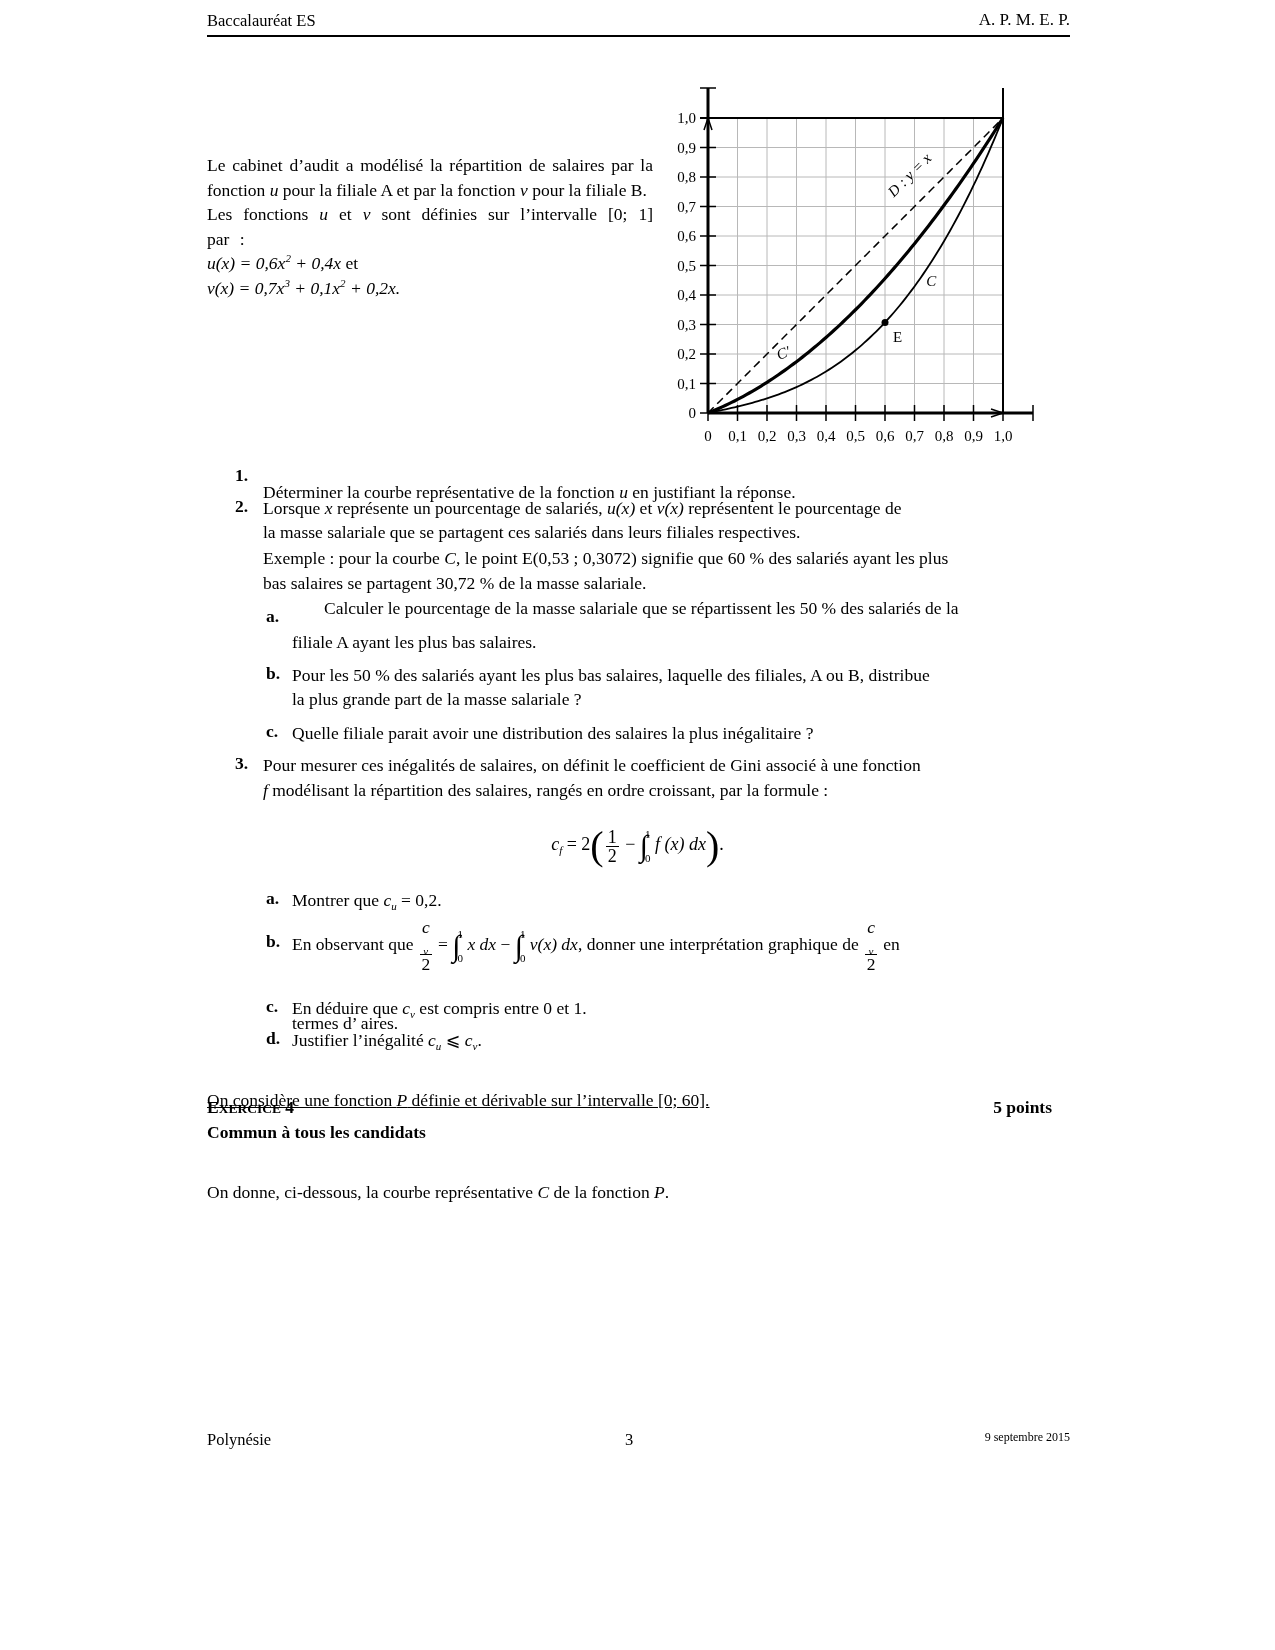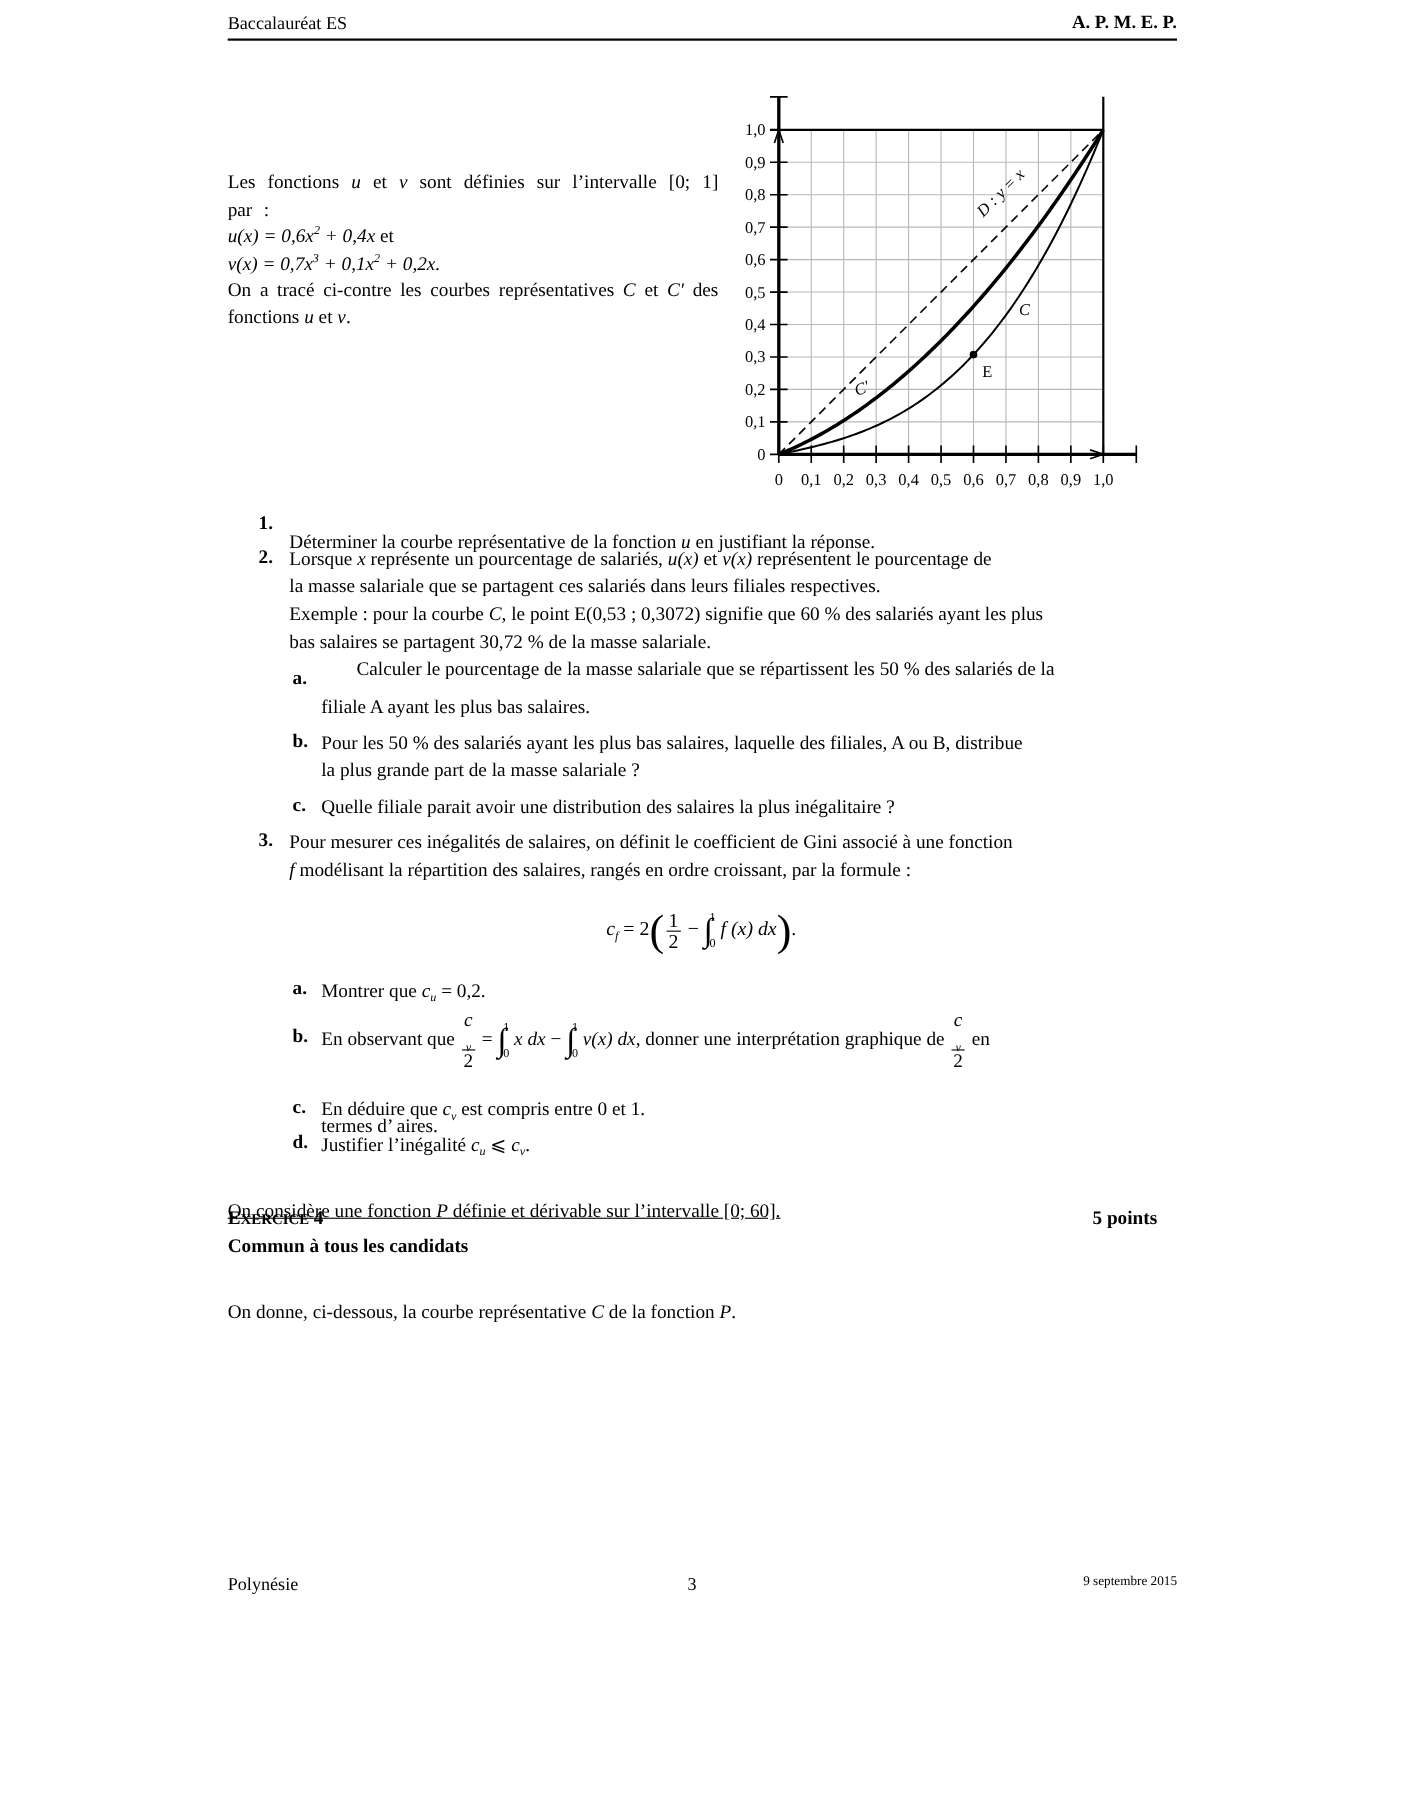--- a/index.html
+++ b/index.html
@@ -1,21 +1,21 @@
 <!DOCTYPE html>
 <html><head>
 <meta charset="utf-8">
 <style>
   html, body { margin: 0; padding: 0; background: #ffffff; }
   body { width: 1275px; height: 1650px; position: relative; overflow: hidden;
          font-family: "Liberation Serif", "DejaVu Serif", serif; color: #000; font-size: 17.5px; }
   .abs { position: absolute; }
   .i { font-style: italic; }
   #header-left { left: 207px; top: 11px; font-size: 16.5px; }
-  #header-right { right: 205px; top: 10px; font-size: 17px; font-weight: bold; margin-left: 32px; }
+  #header-right { right: 205px; top: 10px; font-size: 17px; font-weight: normal; margin-left: 32px; }
   #header-rule { left: 207px; top: 35px; width: 863px; height: 2px; background: #000; }
 
   #intro { left: 207px; top: 153px; width: 446px; line-height: 24.6px; text-align: justify; }
   #intro p { margin: 0; }
   sup { font-size: 11px; vertical-align: 7px; line-height: 0; }
   sub { font-size: 11px; vertical-align: -4px; line-height: 0; }
 
   #chart { left: 640px; top: 70px; width: 420px; height: 385px; }
   #chart text { font-family: "Liberation Serif", "DejaVu Serif", serif; font-size: 15px; }
 
@@ -46,24 +46,24 @@
   #footer-right { right: 205px; top: 1430px; font-size: 12px; }
 </style>
 </head>
 <body>
 
 <div class="abs" id="header-left">Baccalauréat ES</div>
 <div class="abs" id="header-right">A. P. M. E. P.</div>
 <div class="abs" id="header-rule"></div>
 
 <div class="abs" id="intro">
+  <p><span>Le cabinet d’audit a modélisé la répartition de salaires par la fonction</span> <span class="i">u</span> <span>pour la filiale A et par la fonction</span> <span class="i">v</span> <span>pour la filiale B.</span></p>
   <p style="word-spacing:6px"><span>Les fonctions</span> <span class="i">u</span> <span>et</span> <span class="i">v</span> <span>sont définies sur l’intervalle [0; 1] par :</span></p>
   <p class="i"><span>u(x) = 0,6x</span><sup>2</sup><span> + 0,4x</span><span style="font-style:normal"> et</span></p>
   <p class="i"><span>v(x) = 0,7x</span><sup>3</sup><span> + 0,1x</span><sup>2</sup><span> + 0,2x.</span></p>
-  <p><span>On a tracé ci-contre les courbes représentatives</span> <span class="i">C</span> <span>et</span> <span class="i">C′</span> <span>des fonctions</span> <span class="i">u</span> <span>et</span> <span class="i">v</span><span>.</span></p>
 </div>
 
 <svg class="abs" id="chart" viewBox="0 0 420 385">
   <g id="grid">
       <line x1="97.5" y1="343" x2="97.5" y2="48" stroke="#b8b8b8" stroke-width="1"></line>
       <line x1="68" y1="313.5" x2="363" y2="313.5" stroke="#b8b8b8" stroke-width="1"></line>
       <line x1="127" y1="343" x2="127" y2="48" stroke="#b8b8b8" stroke-width="1"></line>
       <line x1="68" y1="284" x2="363" y2="284" stroke="#b8b8b8" stroke-width="1"></line>
       <line x1="156.5" y1="343" x2="156.5" y2="48" stroke="#b8b8b8" stroke-width="1"></line>
       <line x1="68" y1="254.5" x2="363" y2="254.5" stroke="#b8b8b8" stroke-width="1"></line>

